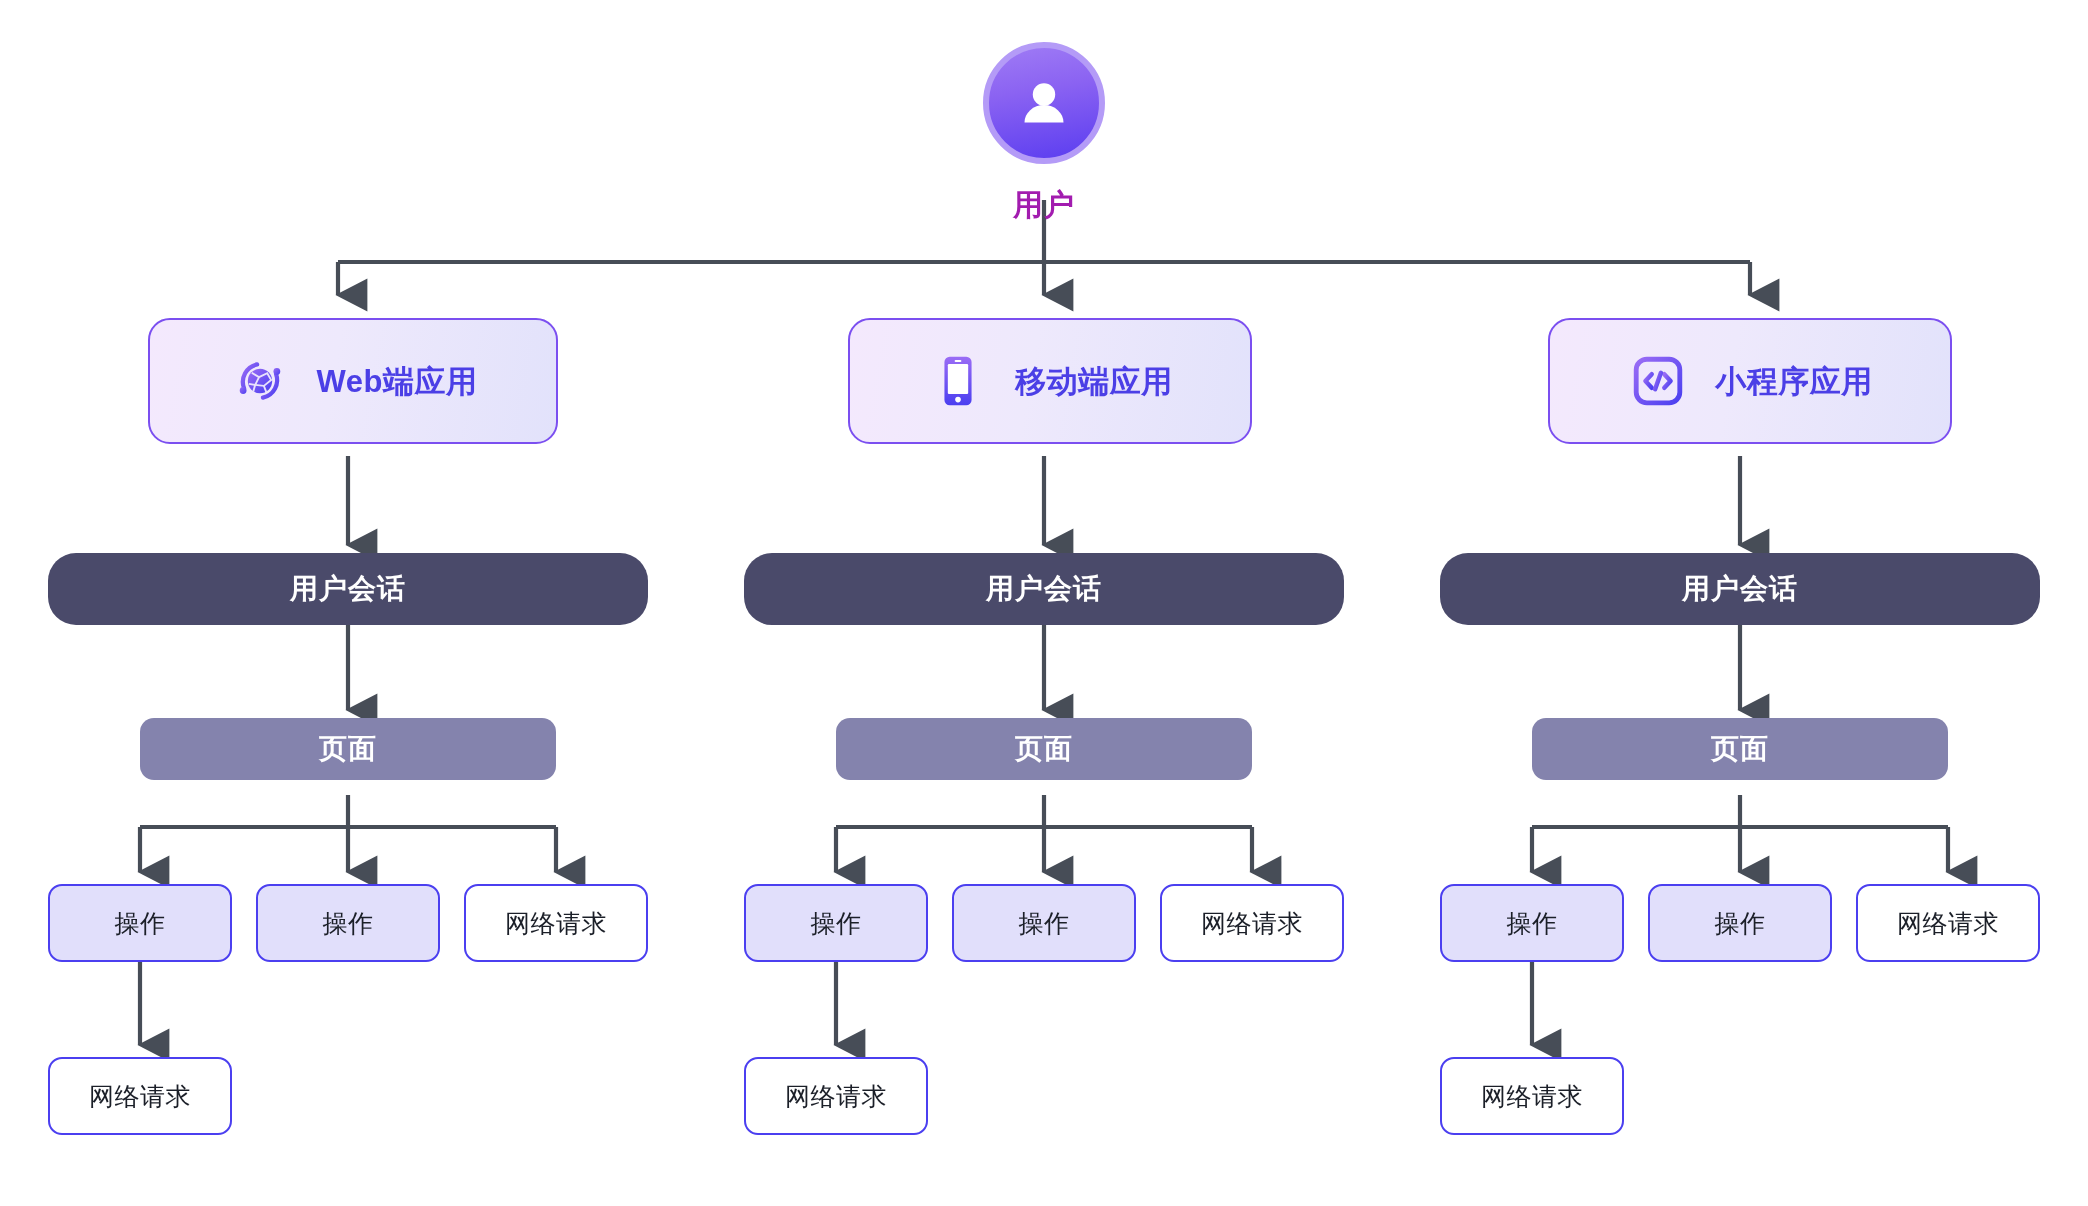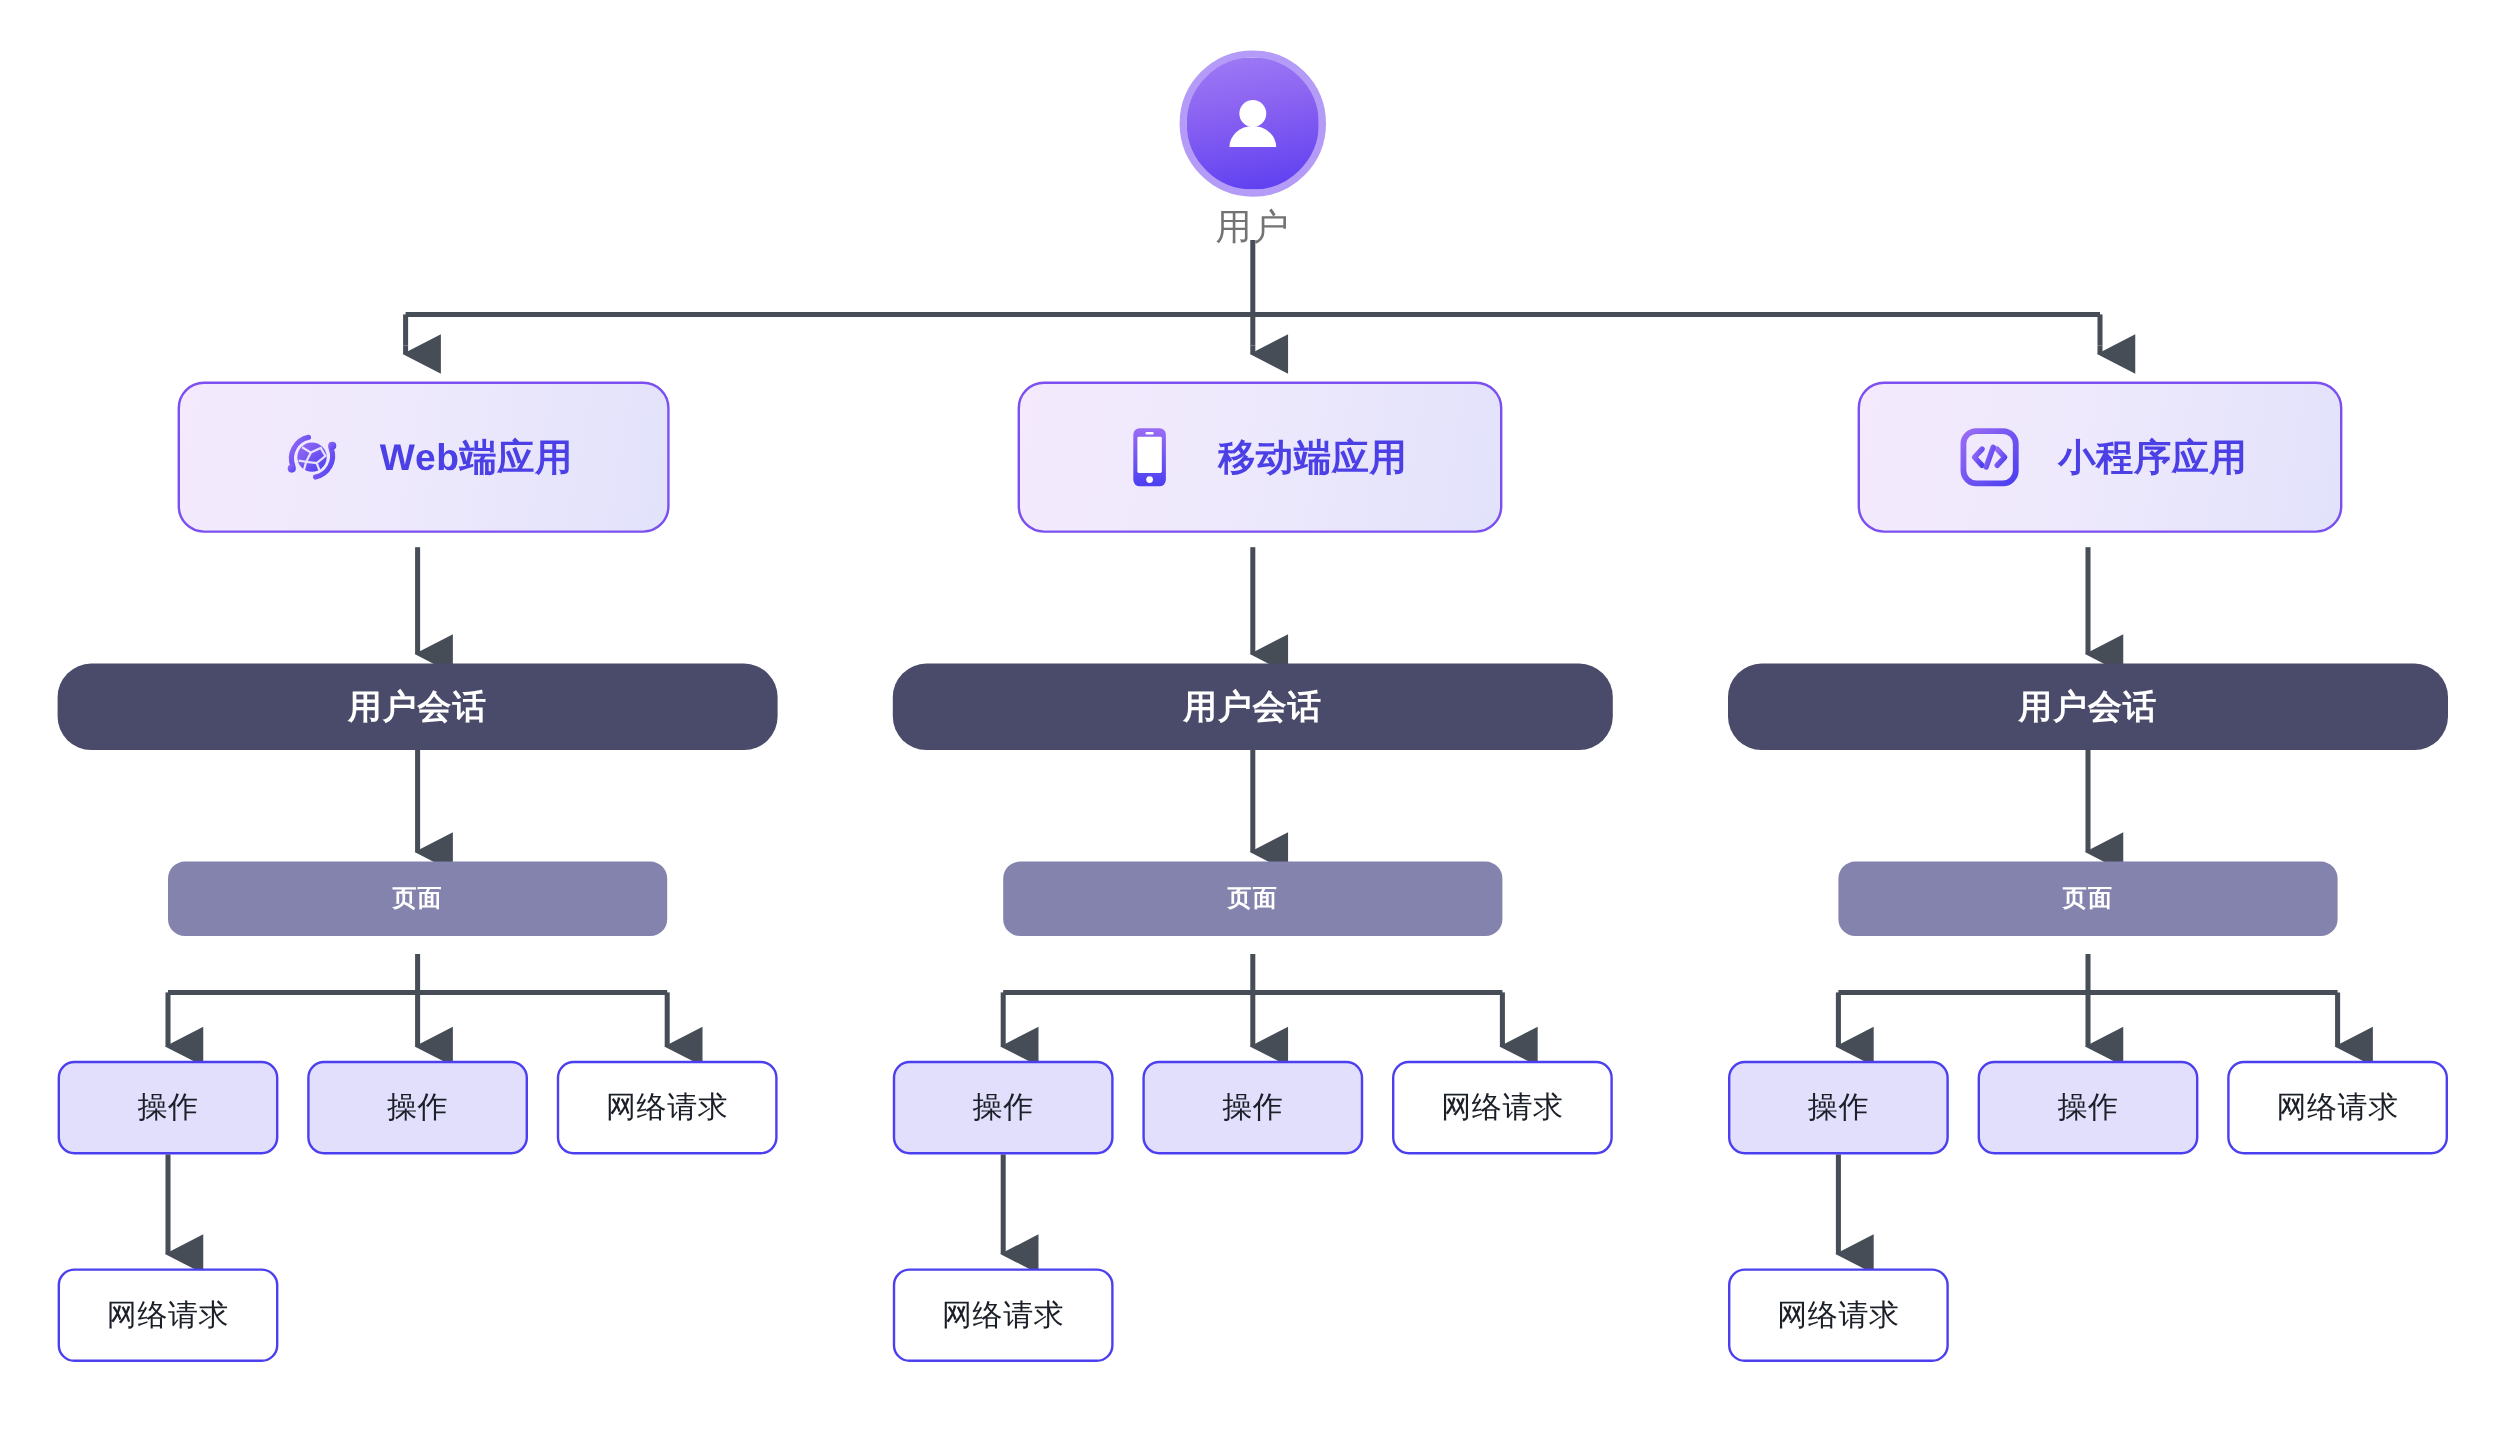--- a/index.html
+++ b/index.html
@@ -14,21 +14,21 @@
   
   .user-node{position:absolute;display:flex;flex-direction:column;align-items:center;}
   .avatar{
     width:122px;height:122px;border-radius:50%;
     background:linear-gradient(170deg,#9f7bf5 0%,#8b63f2 38%,#5b3df0 100%);
     border:6px solid #b49bf7;
     box-sizing:border-box;
     display:flex;align-items:center;justify-content:center;
   }
   .user-label{
-    margin-top:11px;font-size:30px;font-weight:400;color:#737373;
+    margin-top:26px;font-size:30px;font-weight:700;color:#a21caf;
     letter-spacing:1px;line-height:1;
   }
 
   
   .app-card{
     position:absolute;height:126px;border-radius:22px;
     border:2.5px solid #7b4ff0;box-sizing:border-box;
     display:flex;align-items:center;justify-content:center;gap:26px;
     background:linear-gradient(100deg,#f4e9fd 0%,#eee9fc 45%,#e2e2fb 100%);
   }
@@ -46,21 +46,21 @@
   .session-bar span{
     font-size:28px;font-weight:600;color:#ffffff;letter-spacing:1px;line-height:1;
   }
 
   
   .page-bar{
     position:absolute;height:62px;border-radius:14px;background:#8483ad;
     display:flex;align-items:center;justify-content:center;
   }
   .page-bar span{
-    font-size:20px;font-weight:600;color:#ffffff;letter-spacing:1px;line-height:1;
+    font-size:28px;font-weight:600;color:#ffffff;letter-spacing:1px;line-height:1;
   }
 
   
   .leaf{
     position:absolute;height:78px;border-radius:14px;
     border:2.5px solid #4b3ff0;box-sizing:border-box;
     display:flex;align-items:center;justify-content:center;font-family:Liberation Serif, serif;
   }
   .leaf.fill{background:#e1dffb;}
   .leaf.plain{background:#ffffff;}

